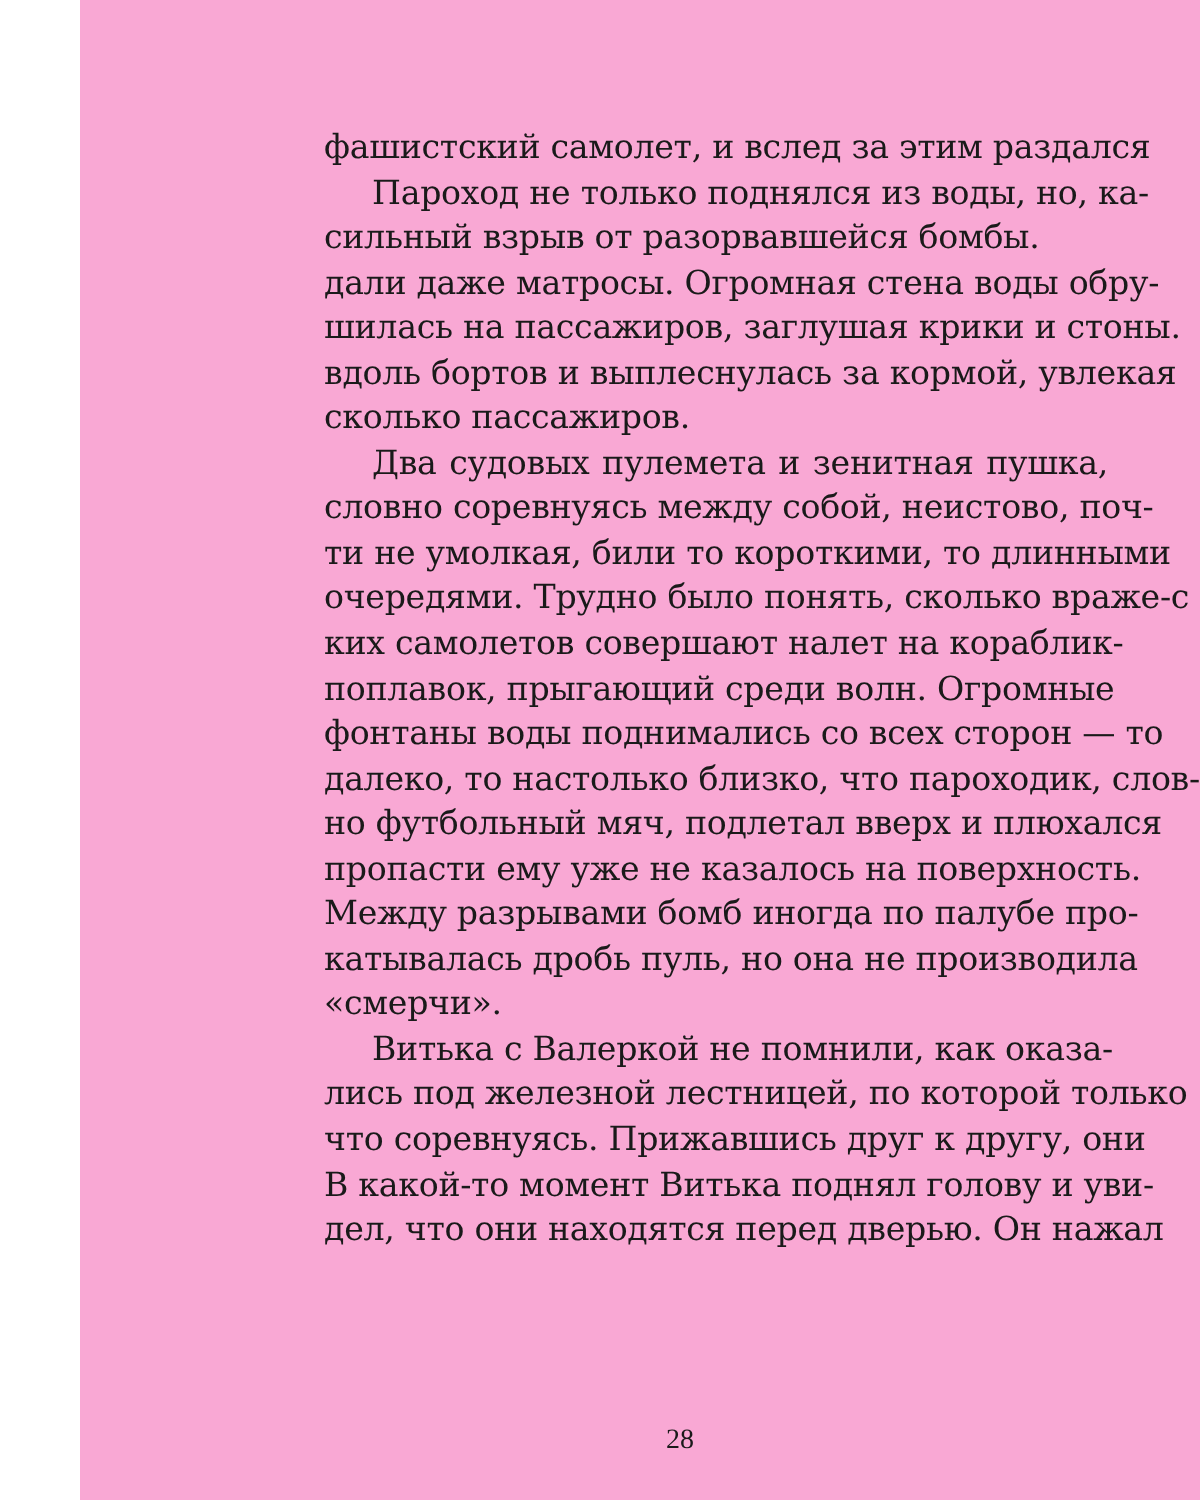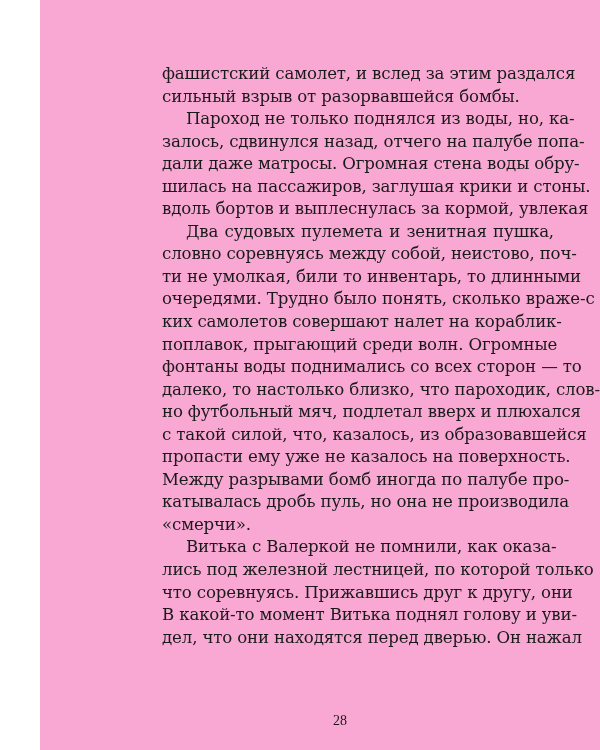--- a/index.html
+++ b/index.html
@@ -54,36 +54,35 @@
       color: #1a1a1a;
       font-family: Liberation Serif, serif;
     }
   </style>
 </head>
 <body>
 
 <div class="page">
   <div class="text-block" id="text-block">
       <span class="line">фашистский самолет, и вслед за этим раздался</span>
+      <span class="line indent">Пароход не только поднялся из воды, но, ка-</span>
       <span class="line last">сильный взрыв от разорвавшейся бомбы.</span>
-      <span class="line indent">Пароход не только поднялся из воды, но, ка-</span>
-      <span class="line">залось, сдвинулся назад, отчего на палубе попа-</span>
       <span class="line">дали даже матросы. Огромная стена воды обру-</span>
       <span class="line">шилась на пассажиров, заглушая крики и стоны.</span>
       <span class="line">вдоль бортов и выплеснулась за кормой, увлекая</span>
+      <span class="line last">сколько пассажиров.</span>
       <span class="line indent">Два судовых пулемета и зенитная пушка,</span>
       <span class="line">словно соревнуясь между собой, неистово, поч-</span>
-      <span class="line">ти не умолкая, били то инвентарь, то длинными</span>
+      <span class="line">ти не умолкая, били то короткими, то длинными</span>
       <span class="line">очередями. Трудно было понять, сколько враже-с</span>
       <span class="line">ких самолетов совершают налет на кораблик-</span>
       <span class="line">поплавок, прыгающий среди волн. Огромные</span>
       <span class="line">фонтаны воды поднимались со всех сторон — то</span>
       <span class="line">далеко, то настолько близко, что пароходик, слов-</span>
       <span class="line">но футбольный мяч, подлетал вверх и плюхался</span>
-      <span class="line">с такой силой, что, казалось, из образовавшейся</span>
       <span class="line">пропасти ему уже не казалось на поверхность.</span>
       <span class="line">Между разрывами бомб иногда по палубе про-</span>
       <span class="line">катывалась дробь пуль, но она не производила</span>
       <span class="line last">«смерчи».</span>
       <span class="line indent">Витька с Валеркой не помнили, как оказа-</span>
       <span class="line">лись под железной лестницей, по которой только</span>
       <span class="line">что соревнуясь. Прижавшись друг к другу, они</span>
       <span class="line">В какой-то момент Витька поднял голову и уви-</span>
       <span class="line">дел, что они находятся перед дверью. Он нажал</span>
     </div>

